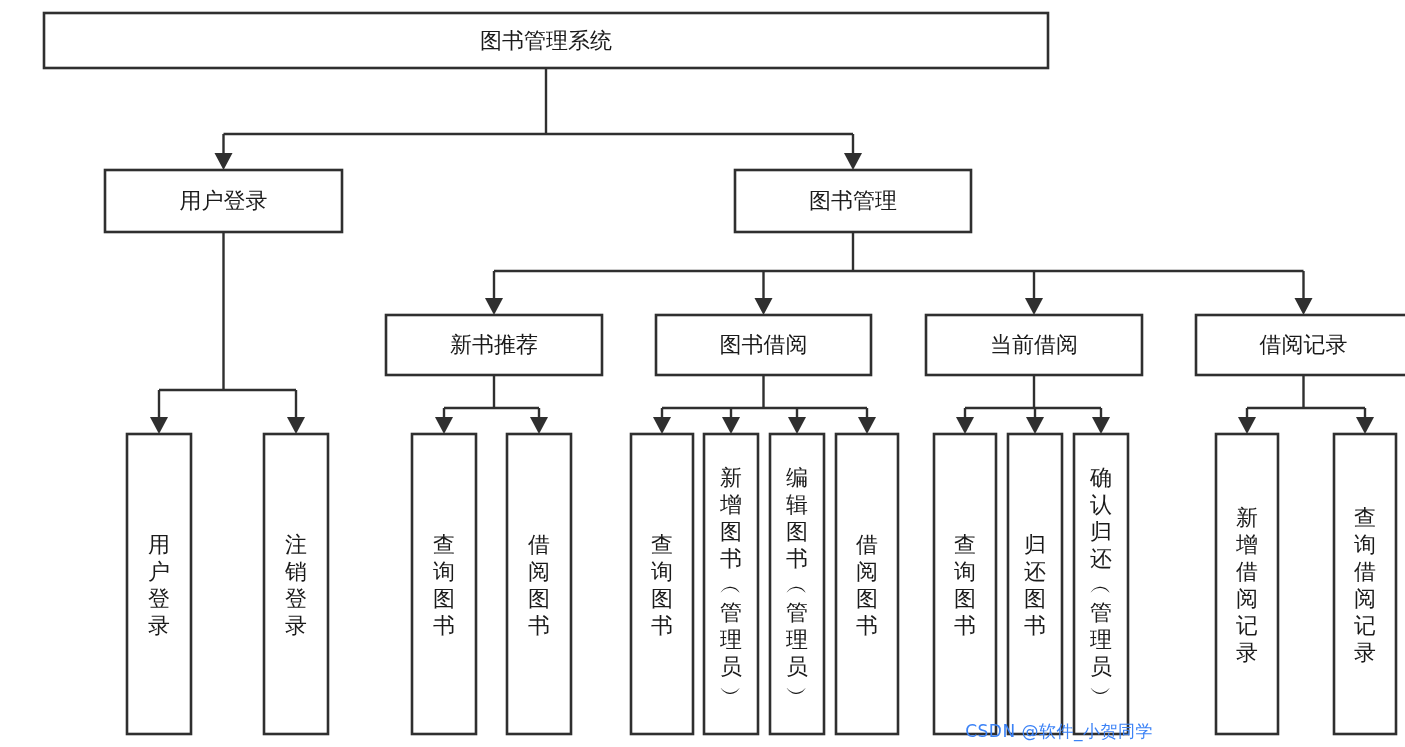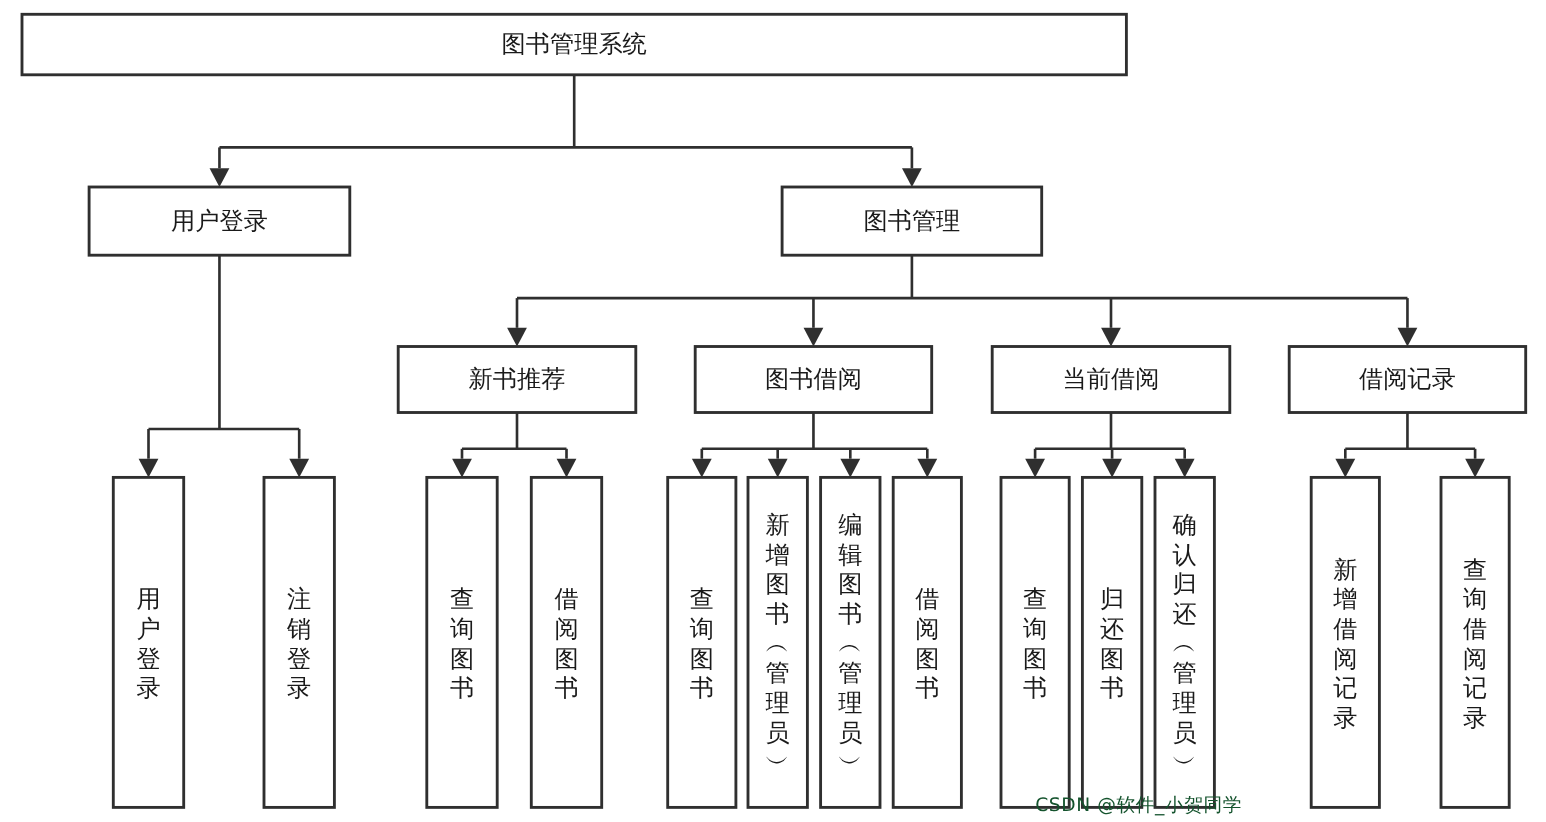--- a/index.html
+++ b/index.html
@@ -10,20 +10,21 @@
   body {
     width: 1405px;
     height: 747px;
     font-family: "Liberation Sans", "DejaVu Sans", sans-serif;
     overflow: hidden;
   }
   #diagram-root {
     position: relative;
     width: 1137px;
     height: 747px;
+    margin-left: 24px;
   }
   svg.diagram {
     position: absolute;
     top: 0;
     left: 0;
     width: 1405px;
     height: 747px;
   }
   .node-box {
     fill: #ffffff;
@@ -55,21 +56,21 @@
   text.leaf-label {
     fill: #1a1a1a;
     font-family: "DejaVu Sans", "Liberation Sans", sans-serif;
     font-size: 22px;
     text-anchor: middle;
   }
   .watermark {
     position: absolute;
     right: 8px;
     bottom: 4px;
-    color: #14532d;
+    color: #3b82f6;
     font-size: 17px;
     font-family: "DejaVu Sans", "Liberation Sans", sans-serif;
     white-space: nowrap;
     letter-spacing: 0.5px;
   }
 </style>
 </head>
 <body>
 
 <div id="diagram-root">

